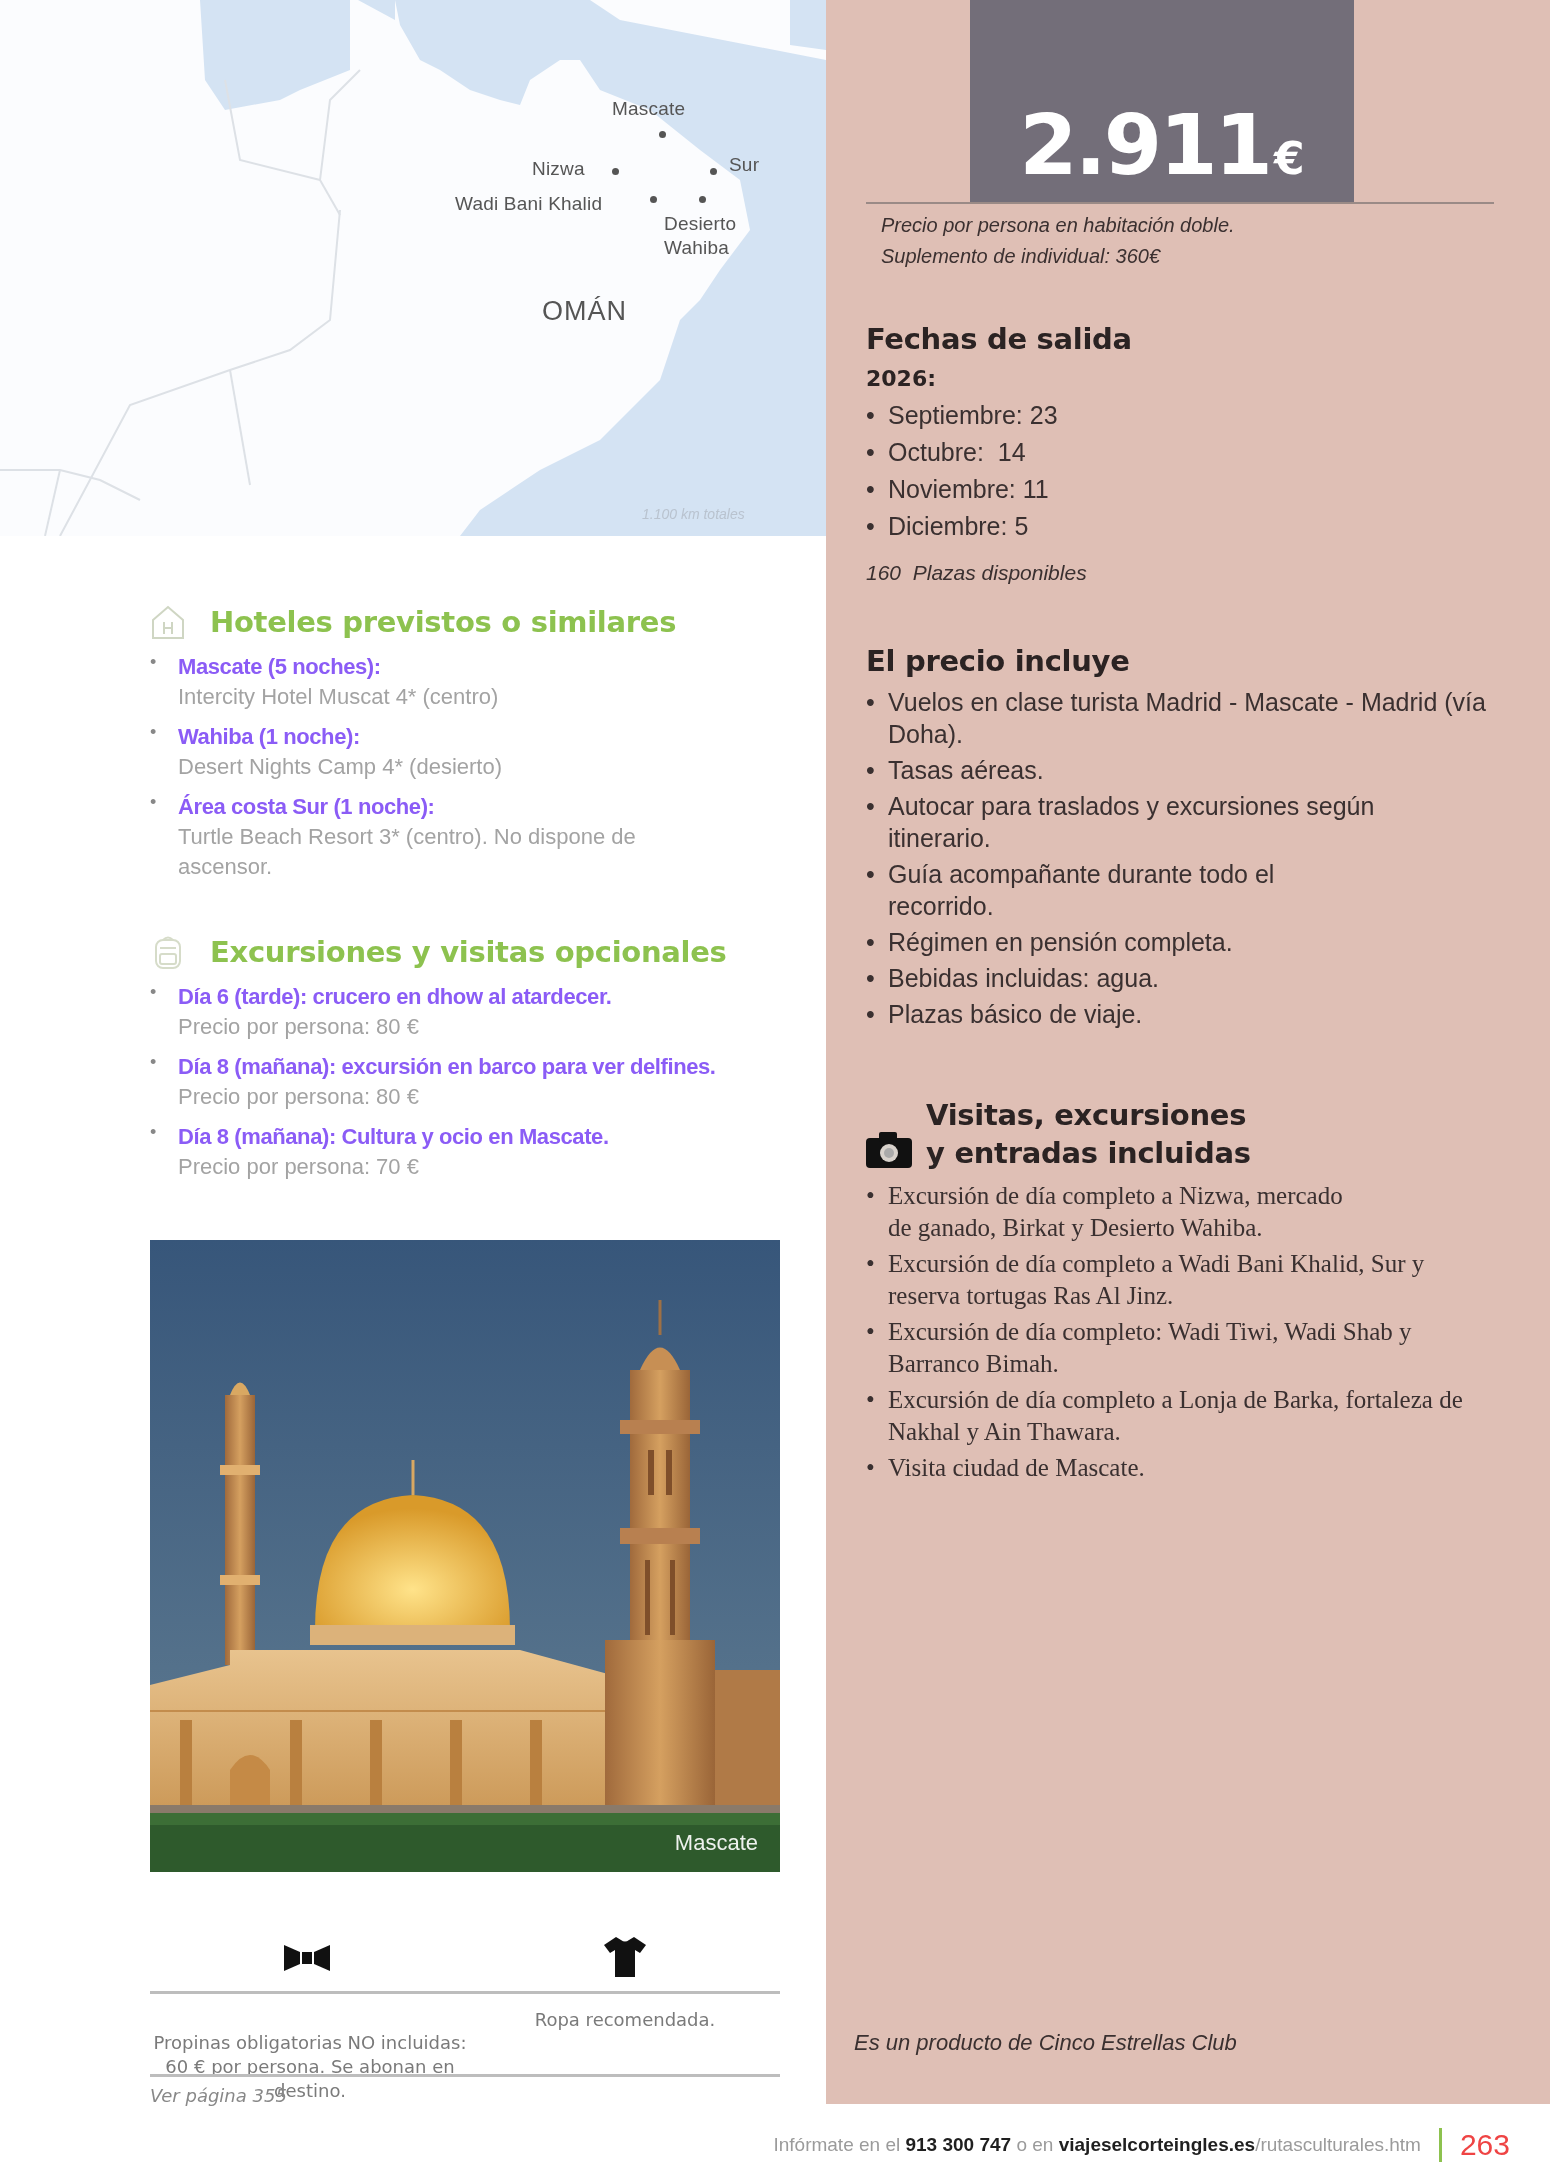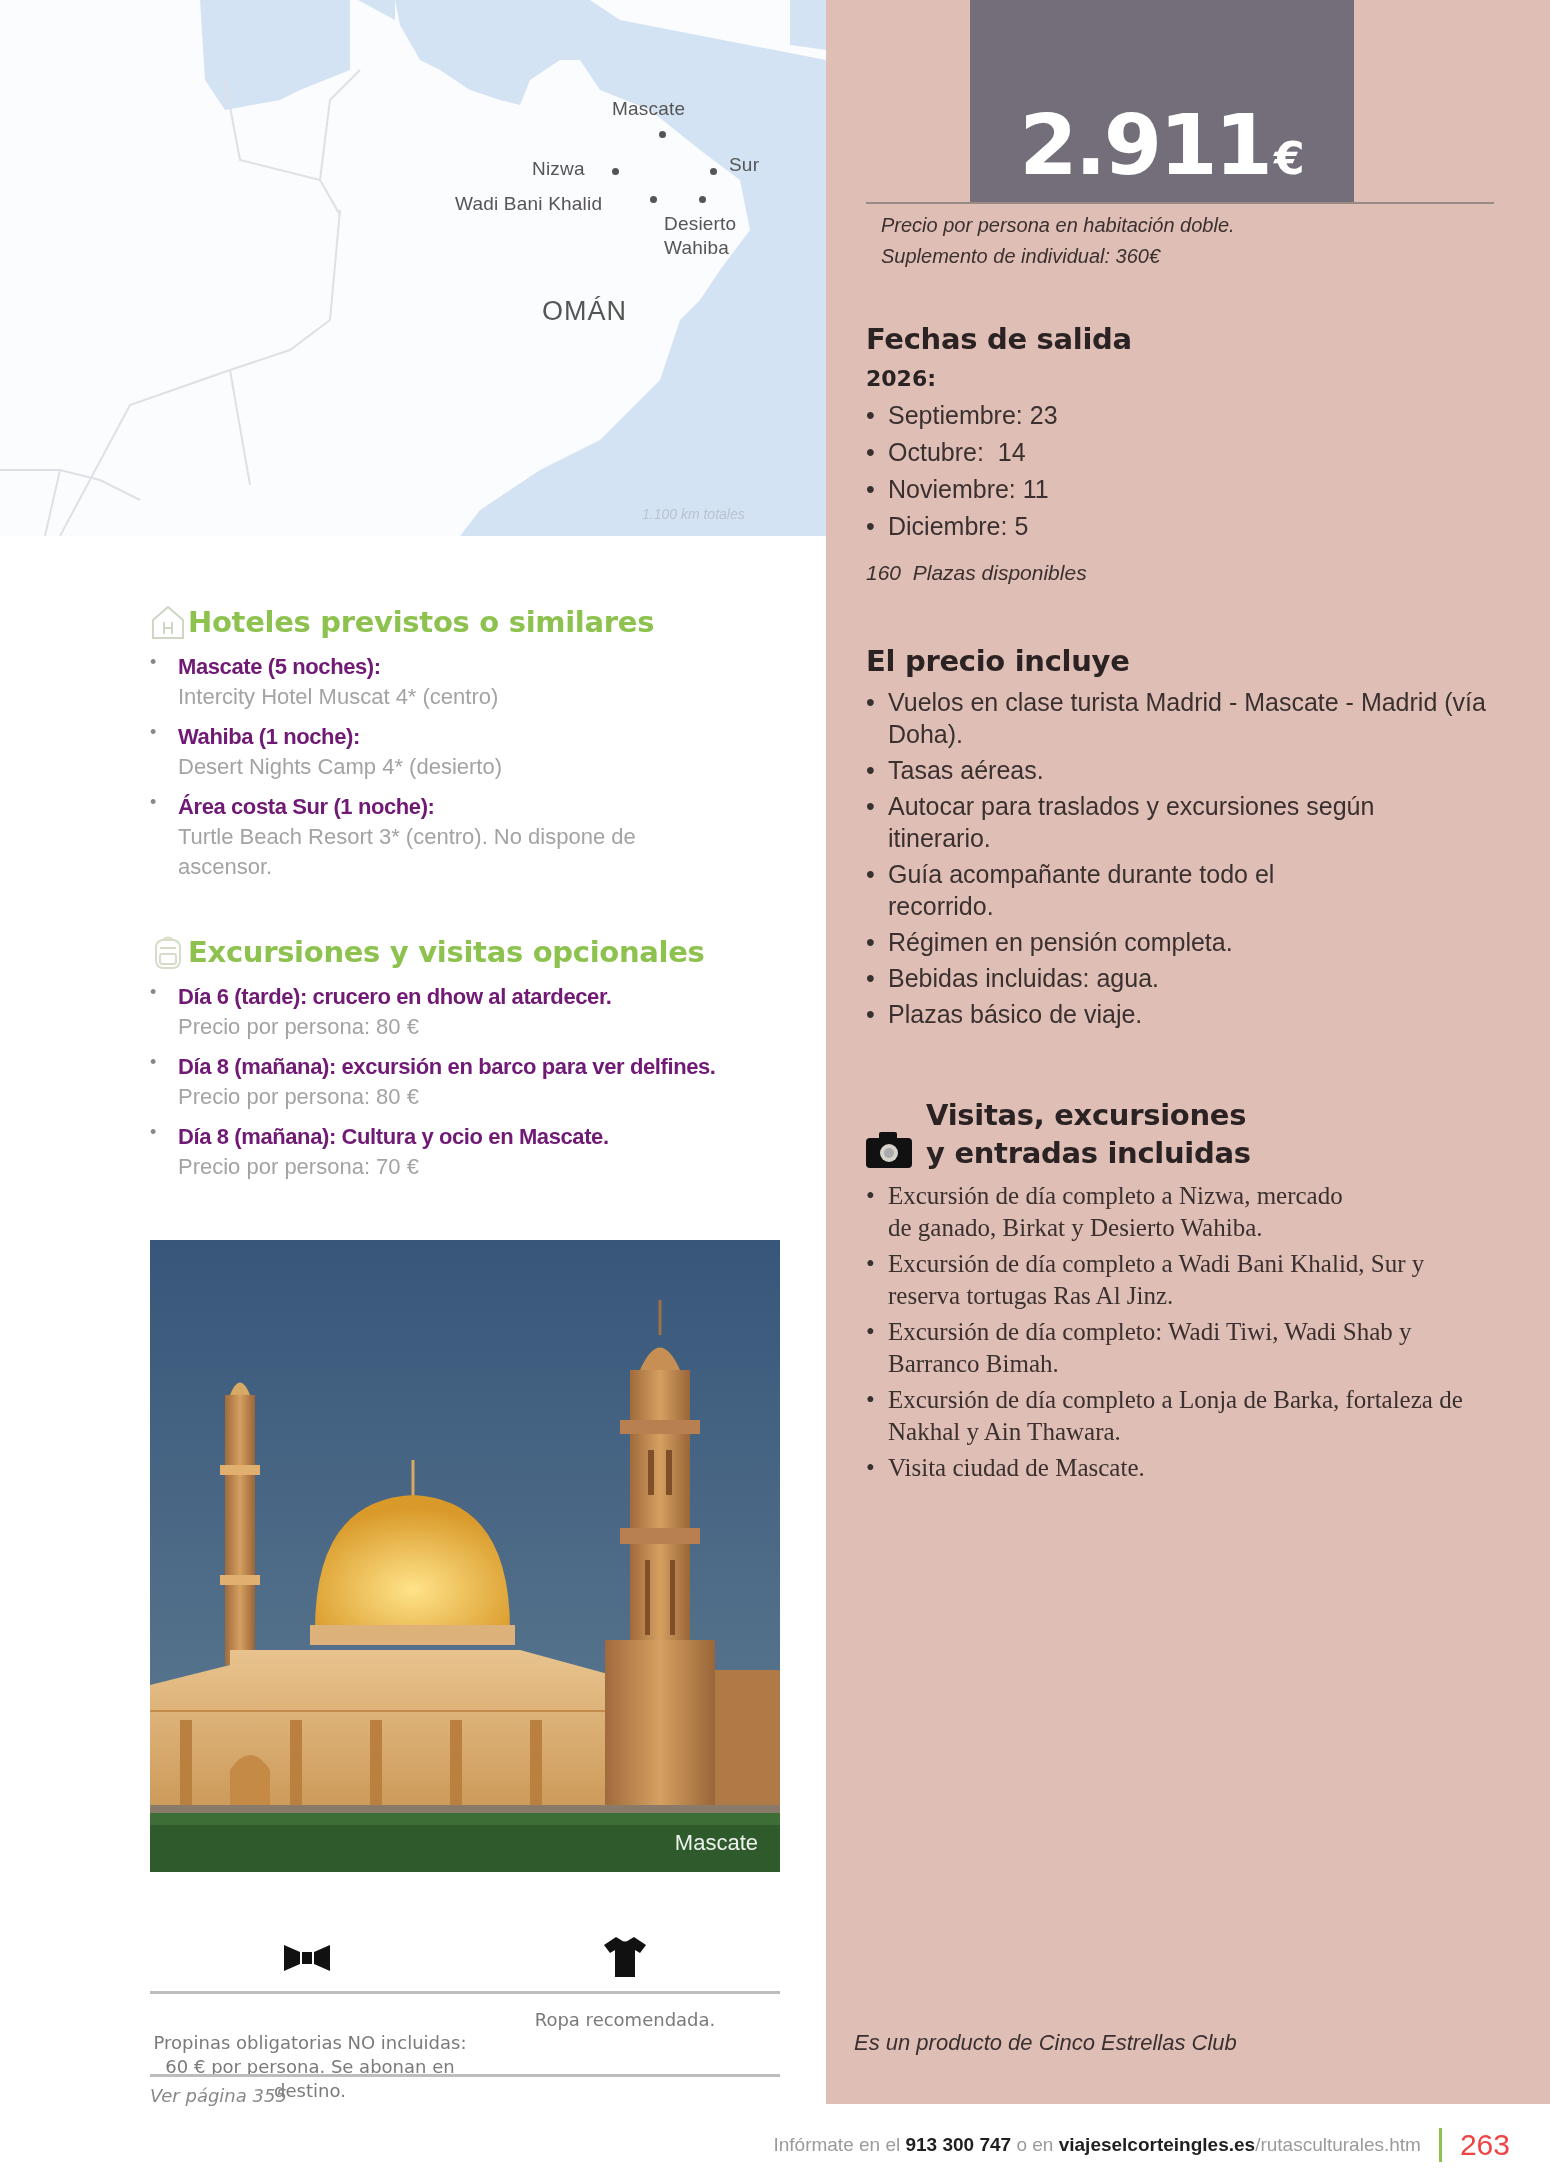--- a/index.html
+++ b/index.html
@@ -35,27 +35,27 @@
   .plazas { font-size: 21px; font-style: italic; color: #3a3030; margin-top: 16px; }
 
   .cam-head { display: flex; align-items: flex-end; gap: 14px; }
   .cam-icon { width: 46px; height: 36px; margin-bottom: 4px; }
   .cam-title { line-height: 38px; }
 
   .club-note { position: absolute; left: 28px; top: 2030px; font-size: 22px; font-style: italic; color: #3a3030; }
 
   
   .l-block { position: absolute; left: 150px; width: 640px; }
-  .green-head { display: flex; align-items: center; gap: 2px; }
+  .green-head { display: flex; align-items: center; gap: 24px; }
   .green-title { font-family: "DejaVu Sans", sans-serif; font-weight: bold; font-size: 29px; color: #8dc24f; letter-spacing: -0.3px; }
   .head-icon { width: 36px; height: 36px; }
   .l-list { list-style: none; margin-top: 12px; }
   .l-list li { position: relative; padding-left: 28px; margin-bottom: 10px; }
   .l-list li::before { content: "•"; position: absolute; left: 0; top: 0; font-size: 18px; color: #888; }
-  .l-title { font-weight: bold; font-size: 22px; color: #701a75; line-height: 30px; letter-spacing: -0.4px; }
+  .l-title { font-weight: bold; font-size: 22px; color: #8b5cf6; line-height: 30px; letter-spacing: -0.4px; }
   .l-sub { font-size: 22px; color: #a3a3a3; line-height: 30px; }
 
   .photo { position: absolute; left: 150px; top: 1240px; width: 630px; height: 632px; overflow: hidden; background: linear-gradient(#3b5a7a 0%, #4f6f8d 60%, #5d7a92 100%); }
   .photo-caption { position: absolute; right: 22px; bottom: 16px; color: #eef2ee; font-size: 22px; }
 
   .info-icons { position: absolute; left: 150px; top: 1935px; width: 630px; height: 54px; }
   .info-rule { position: absolute; left: 150px; width: 630px; height: 3px; background: #bdbdbd; }
   .info-text { position: absolute; top: 1995px; font-family: "DejaVu Sans", sans-serif; font-size: 18px; color: #7a7a7a; text-align: center; line-height: 24px; }
   .ver-pagina { position: absolute; left: 150px; top: 2085px; font-family: "DejaVu Sans", sans-serif; font-style: italic; font-size: 18px; color: #888; }
 

